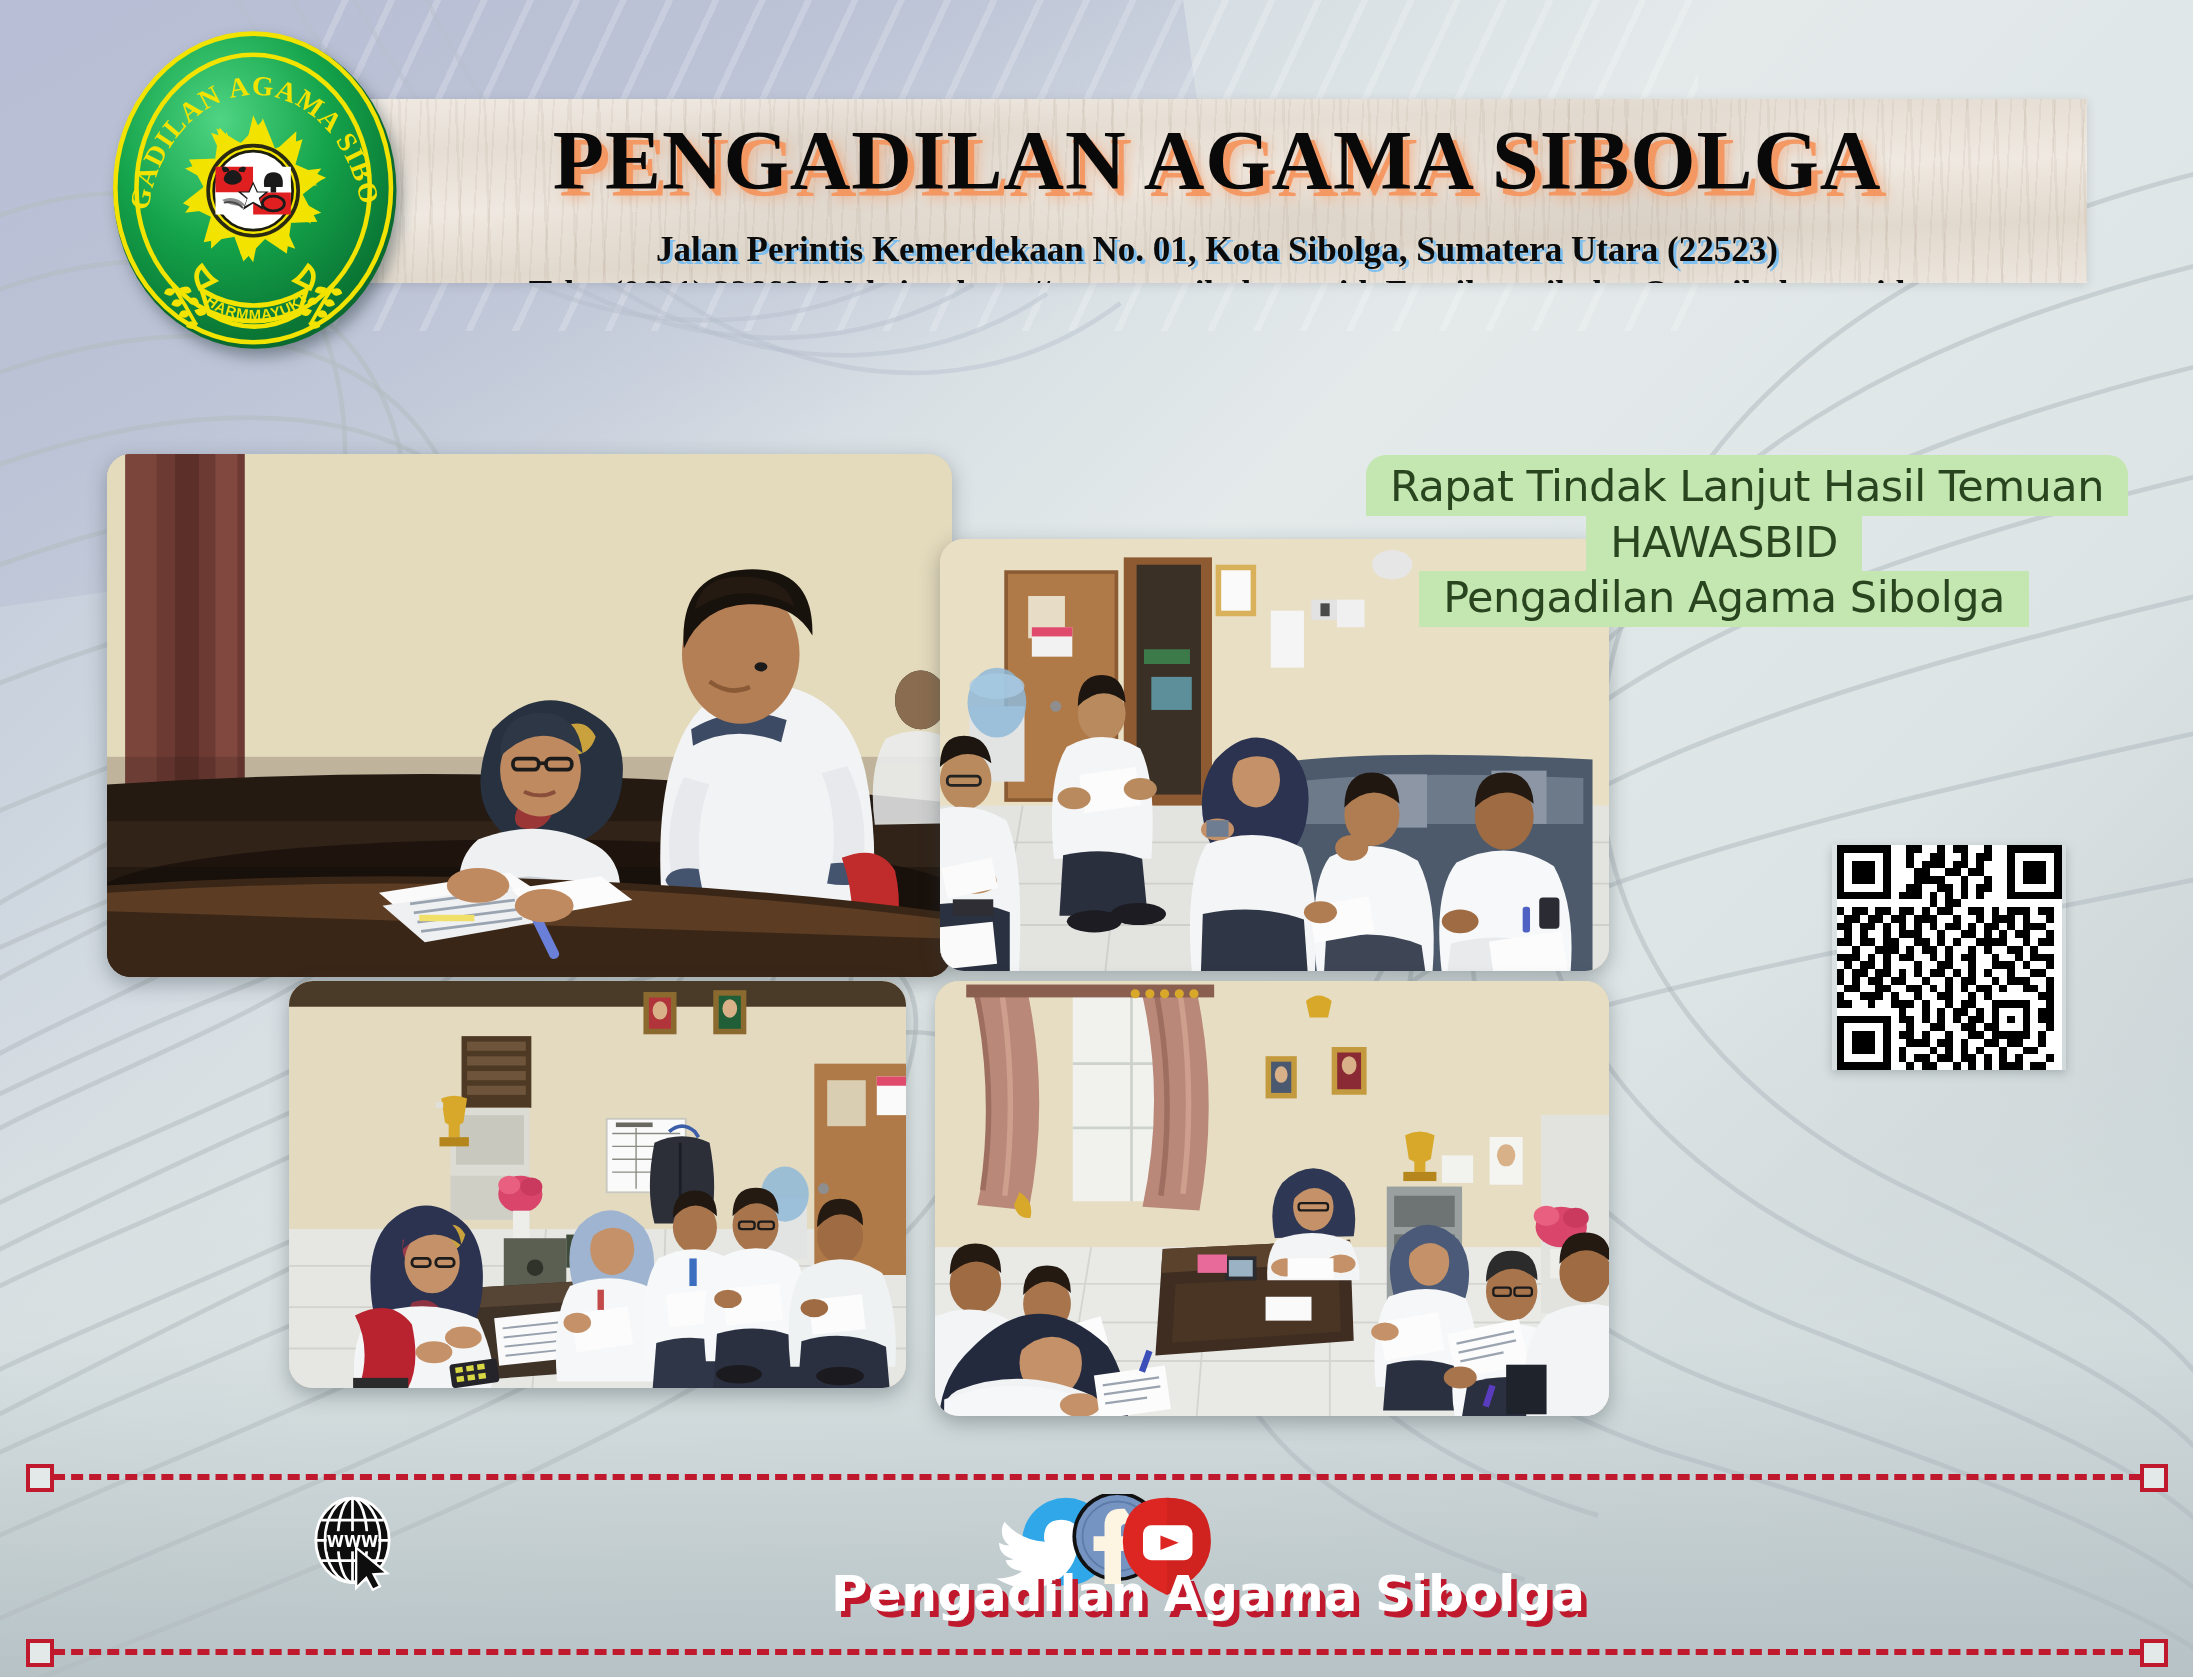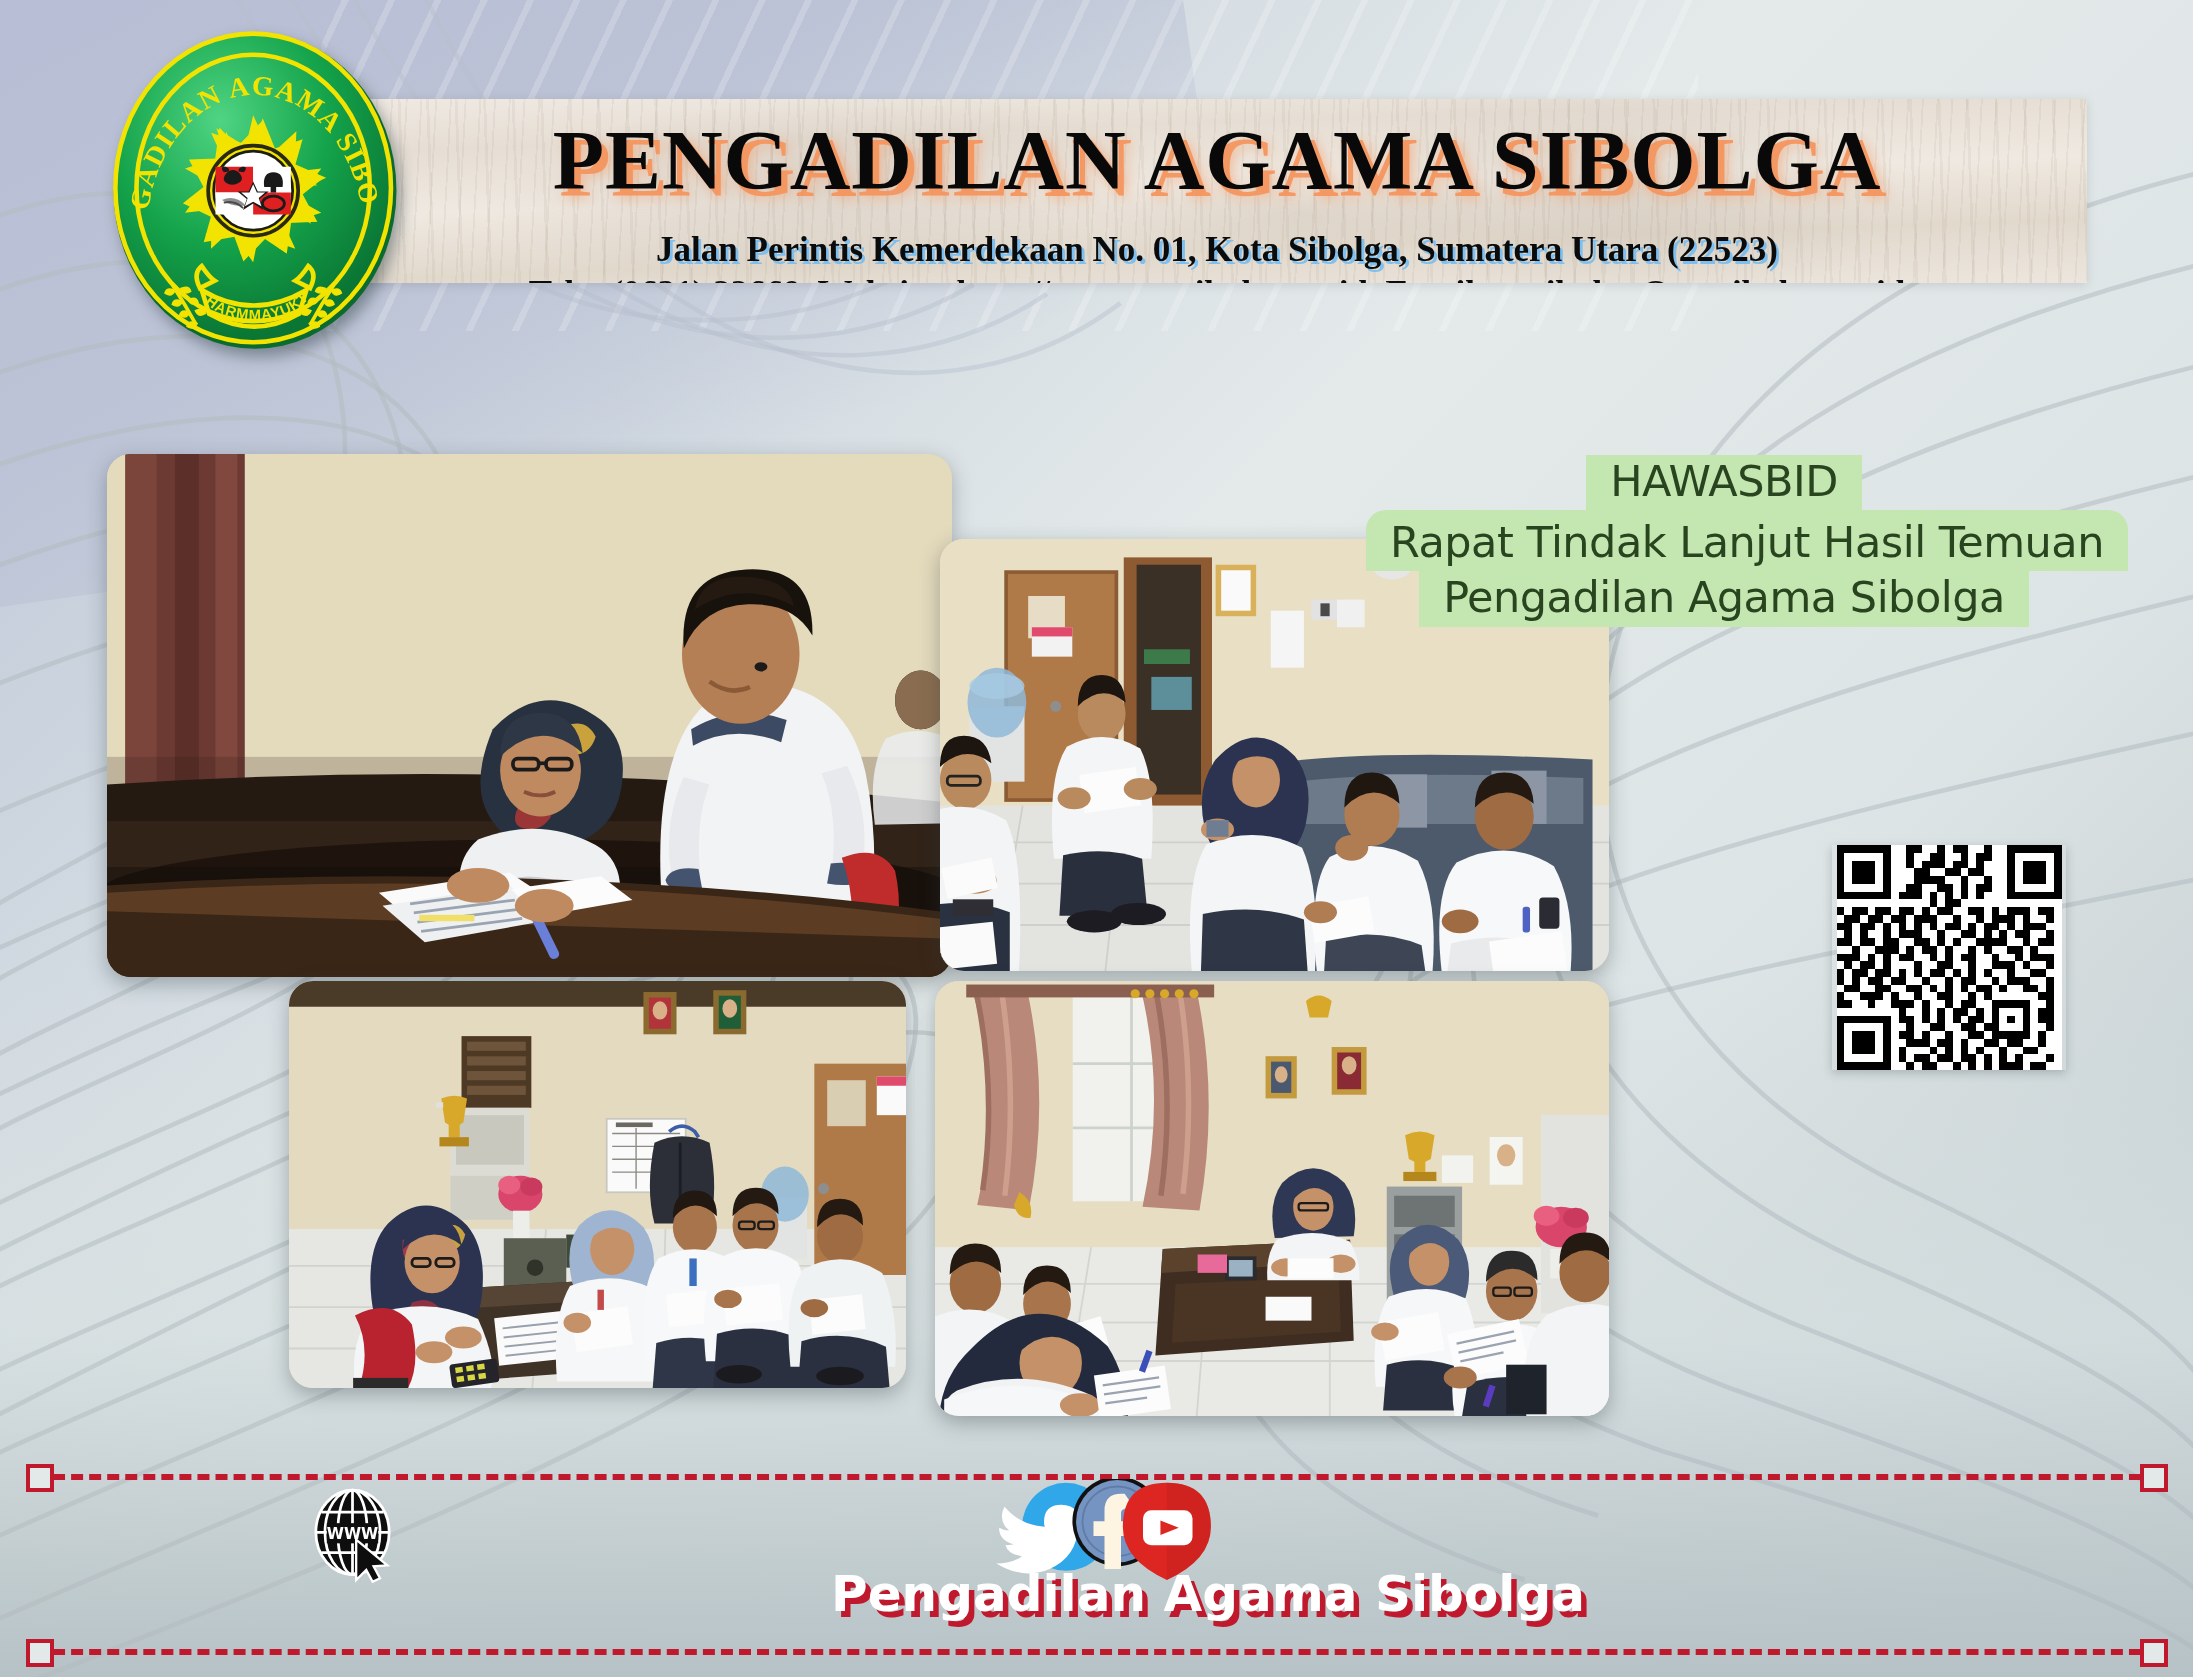--- a/index.html
+++ b/index.html
@@ -132,21 +132,21 @@
   #c-tl{left:26px;top:10px;}
   #c-tr{right:26px;top:10px;}
   #c-bl{left:26px;top:185px;}
   #c-br{right:26px;top:185px;}
 
   .fcell{position:absolute;text-align:center;}
   #f-web{left:101px;top:42px;width:514px;}
   #f-social{left:831px;top:40px;width:569px;}
   #f-insta{left:1717px;top:40px;width:441px;}
 
-  .ficons{height:88px;display:flex;align-items:flex-end;justify-content:center;position:relative;}
+  .ficons{height:88px;display:flex;align-items:flex-start;justify-content:center;position:relative;}
   .flabel{
     font-family:"DejaVu Sans", sans-serif;font-weight:bold;
     font-size:46px;line-height:1;margin-top:-13px;position:relative;z-index:3;
     white-space:nowrap;
   }
   #web-label{color:#ffffff;text-shadow:4.6px 4.6px 0 #222a2c, 0 0 1.8px #3a4446;}
   #social-label{color:#ffffff;text-shadow:5.5px 5.5px 0 #c0182c;font-size:50px;}
   #insta-label{color:#ffffff;text-shadow:5.5px 5.5px 0 #b268c9;font-size:50px;}
 </style>
 </head>
@@ -745,22 +745,22 @@
     <g>
       <ellipse cx="708" cy="318" rx="28" ry="32" fill="#9f6b43"></ellipse>
       <path d="M680 308 q28 -28 56 -2 q0 -32 -28 -32 q-28 0 -28 34 z" fill="#241a12"></path>
       <path d="M666 364 q52 -26 100 4 q20 48 14 106 l-136 0 q-10 -78 22 -110 z" fill="#f3f4f5"></path>
     </g>
     <rect x="622" y="418" width="44" height="54" fill="#1f242c"></rect>
   </svg>
 </div>
 
 <div id="caption">
+  <div class="capline" id="capline1">Rapat Tindak Lanjut Hasil Temuan</div>
   <div class="capline" id="capline2">HAWASBID</div>
-  <div class="capline" id="capline1">Rapat Tindak Lanjut Hasil Temuan</div>
   <div class="capline" id="capline3">Pengadilan Agama Sibolga</div>
 </div>
 
 <div id="qr">
   <svg viewBox="0 0 29 29" shape-rendering="crispEdges">
     <rect width="29" height="29" fill="#ffffff"></rect>
     <g fill="#000000">
 
       <rect x="0" y="0" width="7" height="1"></rect>
         <rect x="0" y="6" width="7" height="1"></rect>

